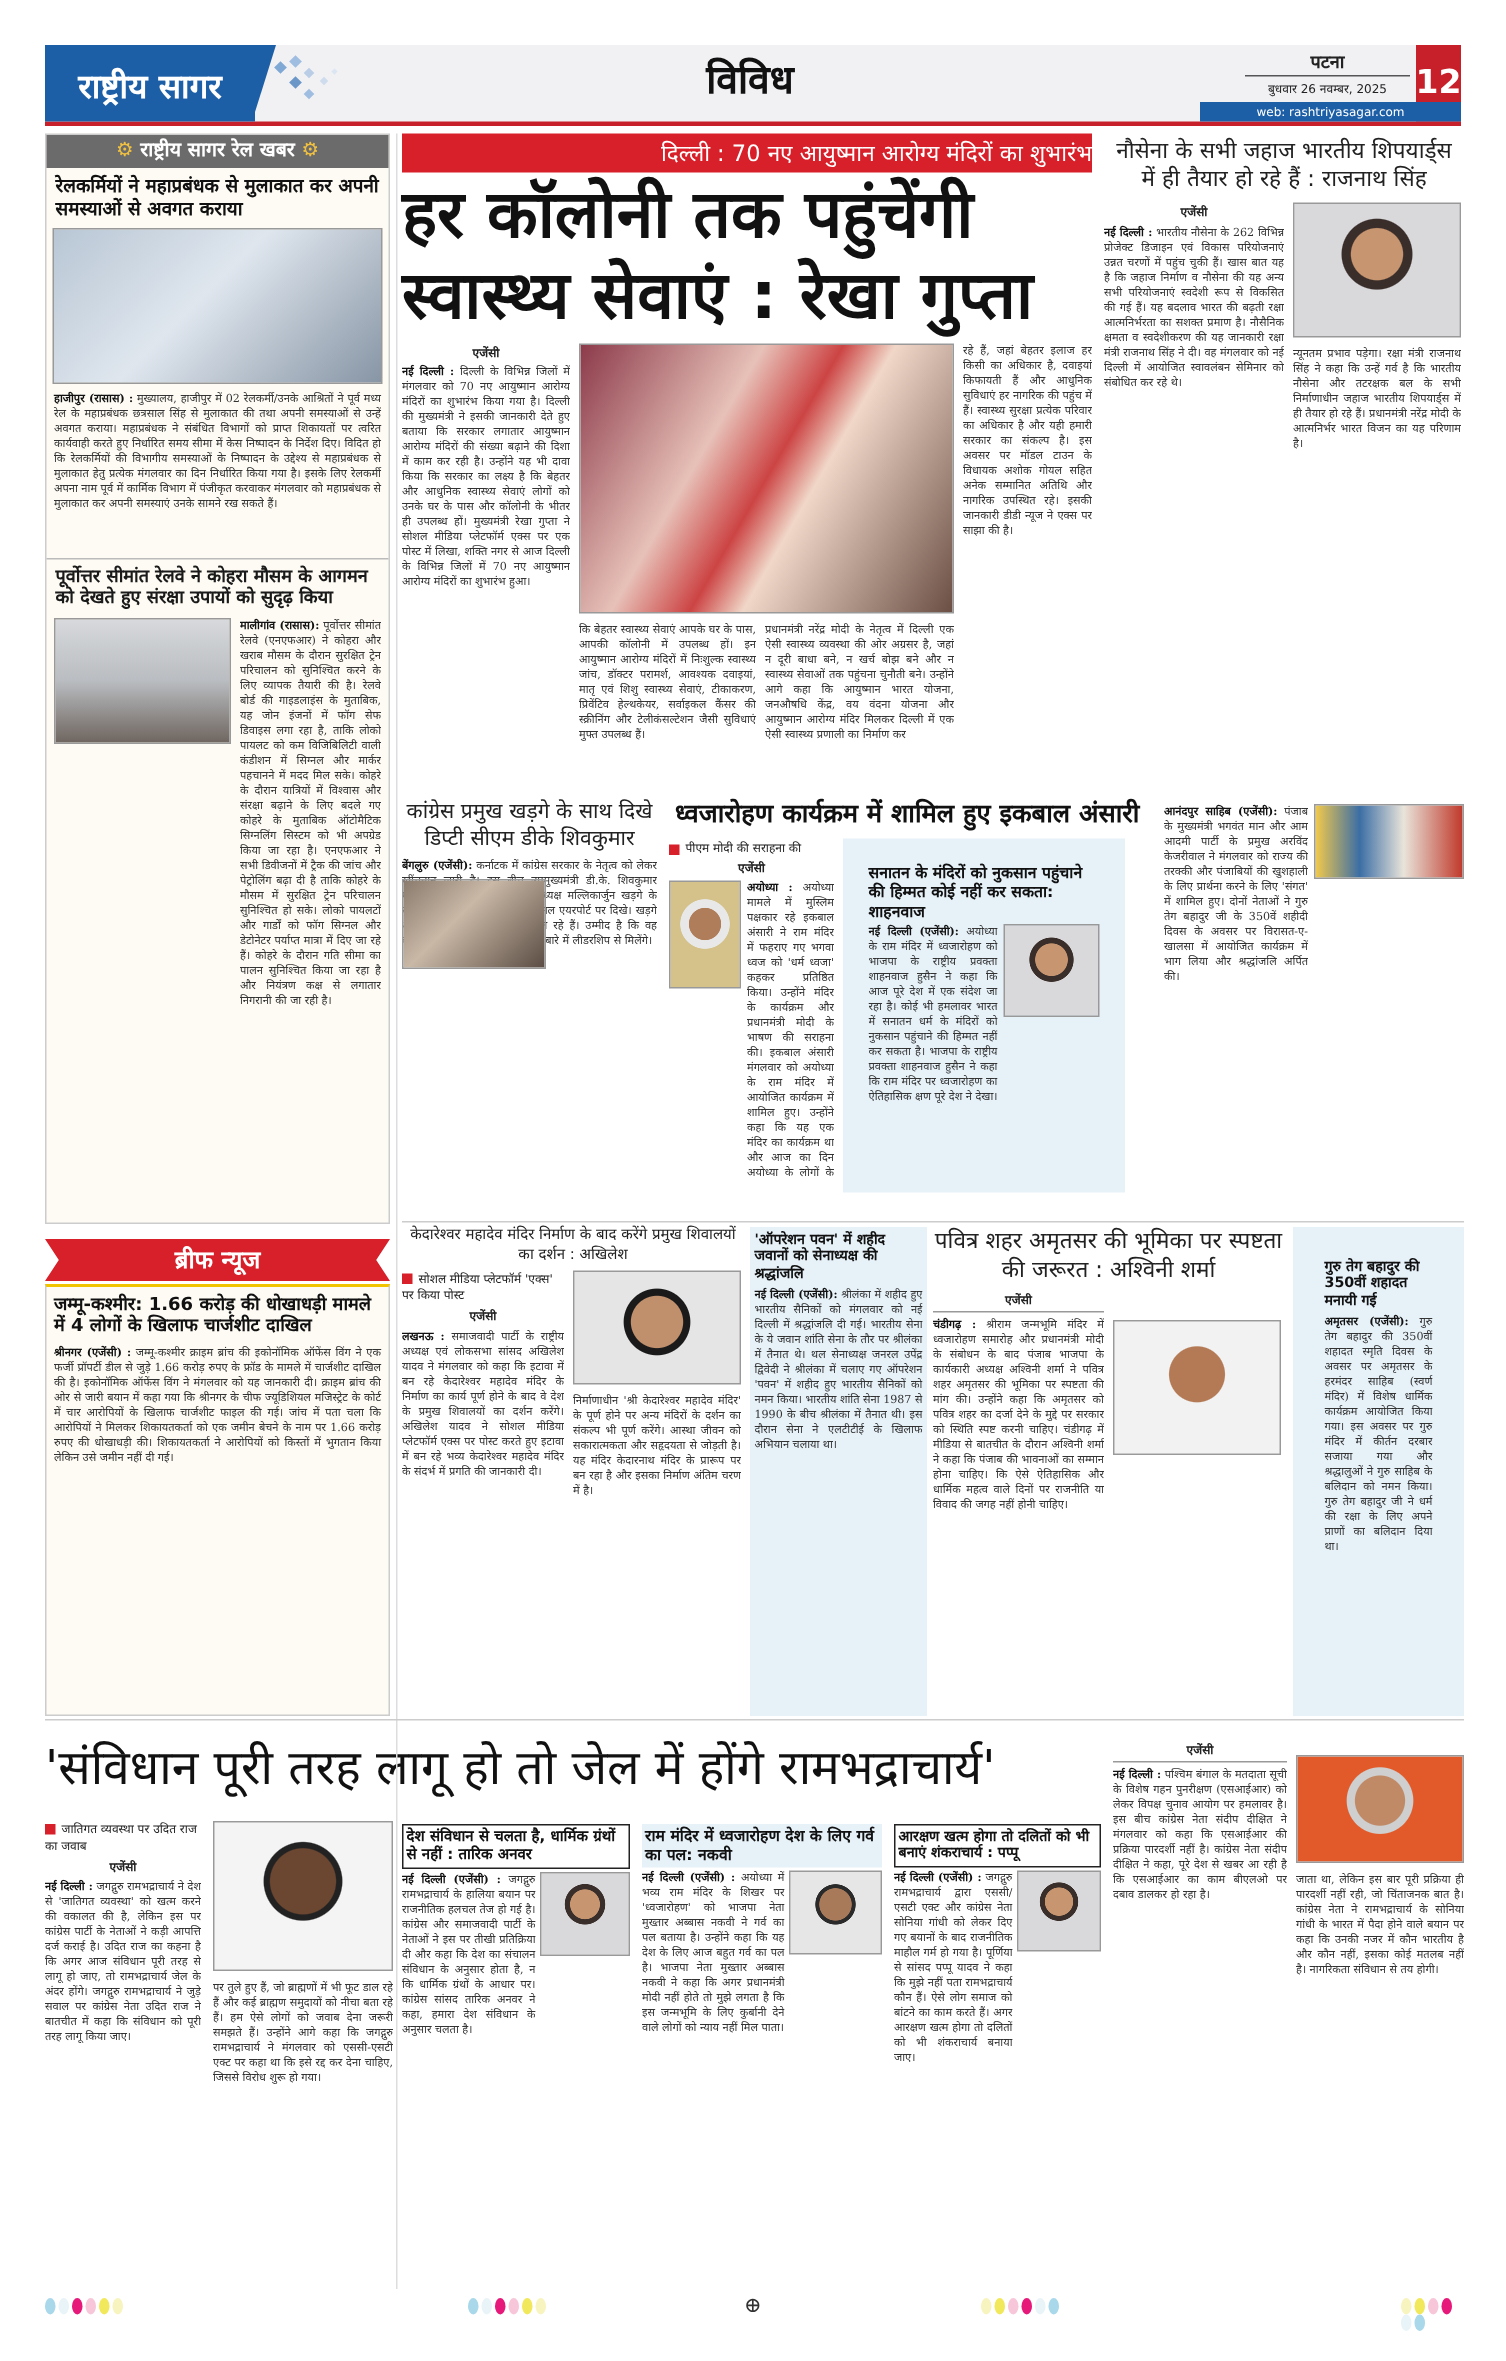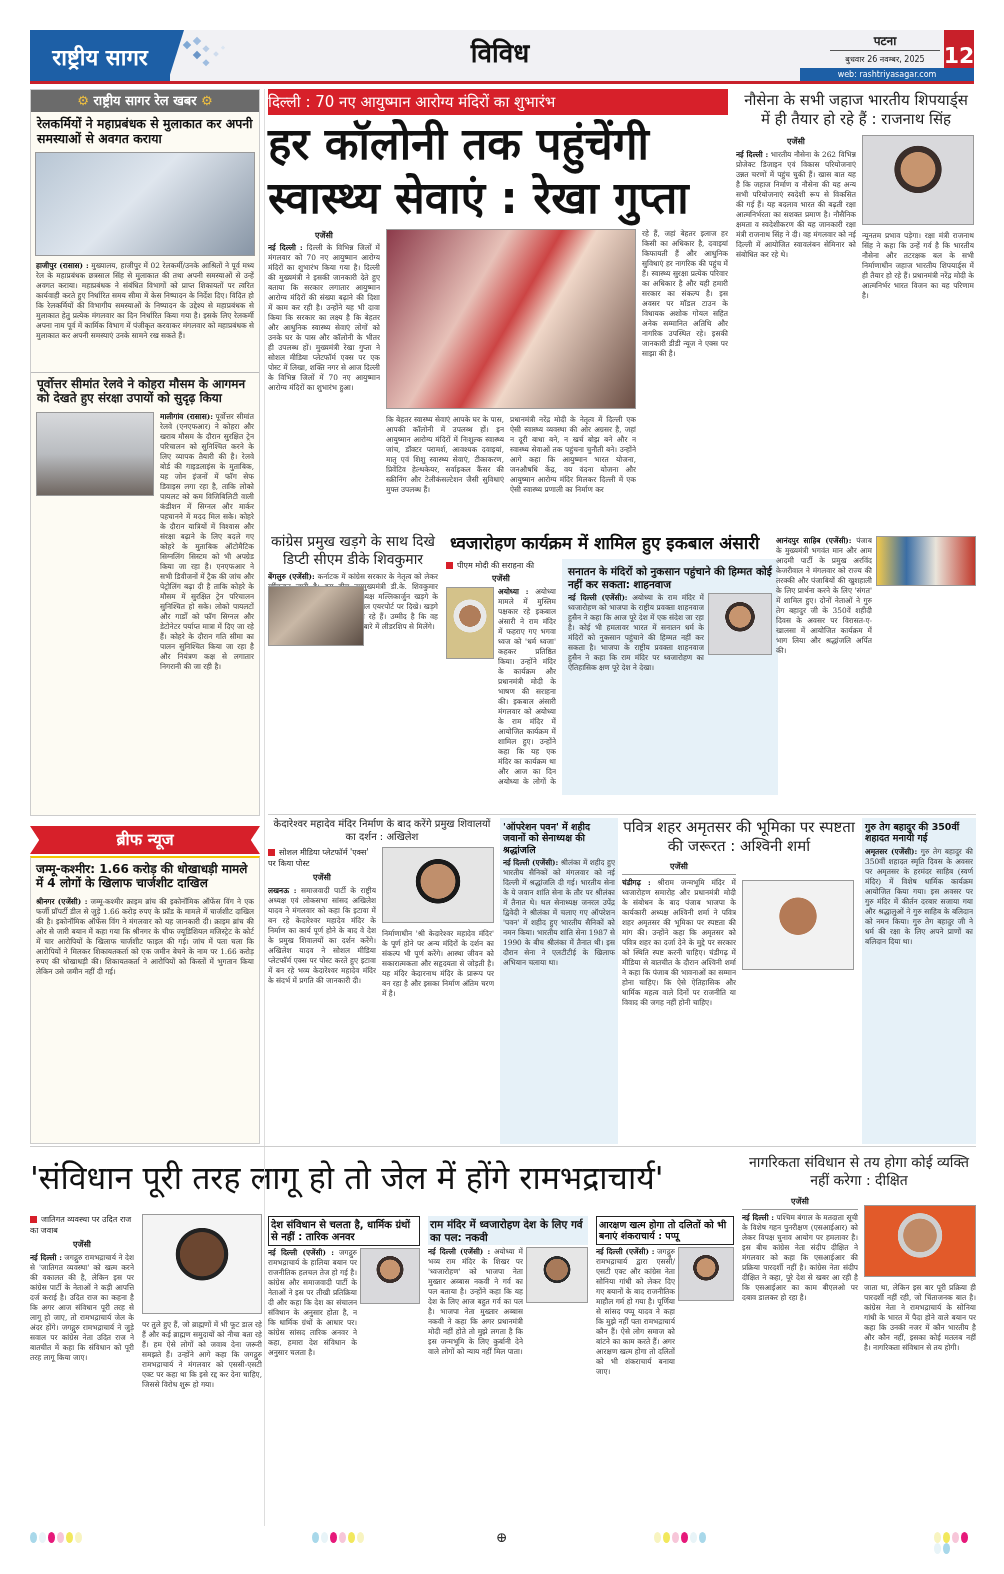--- a/index.html
+++ b/index.html
@@ -17,21 +17,21 @@
 .web{left:770px;top:38px;width:174px;height:13px;background:#1d5fa6;color:#fff;font-family:"DejaVu Sans",sans-serif;font-size:8px;text-align:center;line-height:13px}
 .col-box{border:1px solid #ccc;background:#fdfbf3}
 .rail-banner{background:#6b6b6b;color:#fff;font-family:"DejaVu Sans",sans-serif;font-weight:bold;font-size:13px;text-align:center;height:22px;line-height:22px}
 .hd{font-family:"DejaVu Sans",sans-serif;font-weight:bold;color:#111;text-align:left;line-height:1.2}
 .hd-light{font-family:"DejaVu Sans",sans-serif;color:#222;text-align:center;line-height:1.25}
 .body-text{font-size:7.4px;line-height:10px;color:#333;text-align:justify;overflow:hidden}
 .body-text b{color:#111}
 .photo{background:linear-gradient(135deg,#8a7b6e,#c9b8a6 40%,#5b4d44);border:1px solid #999}
 .photo.blue{background:linear-gradient(135deg,#b8c6d4,#dfe6ee 45%,#8795a5)}
 .photo.portrait{background:radial-gradient(circle at 50% 38%,#c7956f 0 22%,#3a2e2a 23% 30%,#d9d9dc 31%)}
-.red-strip{background:#d7202a;color:#fff;font-family:"DejaVu Sans",sans-serif;font-size:15px;text-align:left;height:26px;line-height:26px}
+.red-strip{background:#d7202a;color:#fff;font-family:"DejaVu Sans",sans-serif;font-size:15px;text-align:right;height:26px;line-height:26px}
 .agency{font-family:"DejaVu Sans",sans-serif;font-size:8px;font-weight:bold;text-align:center;color:#222}
 .bullet-red{display:inline-block;width:7px;height:7px;background:#d7202a;margin-right:4px;vertical-align:middle}
 .brief-banner{background:#d7202a;color:#fff;font-family:"DejaVu Sans",sans-serif;font-weight:bold;font-size:16px;text-align:center;height:28px;line-height:28px;clip-path:polygon(0 0,100% 0,96% 50%,100% 100%,0 100%,4% 50%)}
 .bluebox{background:#e6f1f8}
 .boxed{border:1px solid #222;background:#fff}
 .rule{background:#bbb;height:1px}
 .deco{font-size:0}
 .deco span{display:inline-block;width:7px;height:11px;border-radius:50%;margin-right:2px}
 </style>
 </head>
@@ -142,21 +142,21 @@
   <div style="position:relative;margin-top:6px;height:246px;">
     <div class="abs" style="left:0;top:0;width:110px;">
       <div style="font-family:'DejaVu Sans',sans-serif;font-size:8px;"><span class="bullet-red"></span><span>पीएम मोदी की सराहना की</span></div>
       <div class="agency" style="margin:2px 0 4px">एजेंसी</div>
       <div class="photo portrait" style="width:48px;height:72px;float:left;margin-right:4px;background:radial-gradient(circle at 50% 40%,#b07d5a 0 22%,#e8e8e8 23% 34%,#d4c28a 35%);"></div>
       <div class="body-text" style="height:200px;">
         <b>अयोध्या :</b>
         <span>अयोध्या मामले में मुस्लिम पक्षकार रहे इकबाल अंसारी ने राम मंदिर में फहराए गए भगवा ध्वज को 'धर्म ध्वजा' कहकर प्रतिष्ठित किया। उन्होंने मंदिर के कार्यक्रम और प्रधानमंत्री मोदी के भाषण की सराहना की। इकबाल अंसारी मंगलवार को अयोध्या के राम मंदिर में आयोजित कार्यक्रम में शामिल हुए। उन्होंने कहा कि यह एक मंदिर का कार्यक्रम था और आज का दिन अयोध्या के लोगों के साथ-साथ पूरे देश के लिए एक शुभ दिन था।</span>
       </div>
     </div>
-    <div class="abs bluebox" style="left:116px;top:0;width:216px;height:236px;padding:6px;">
+    <div class="abs bluebox" style="left:116px;top:0;width:188px;height:236px;padding:17px;">
       <div class="hd" style="font-size:10.5px;">सनातन के मंदिरों को नुकसान पहुंचाने की हिम्मत कोई नहीं कर सकता: शाहनवाज</div>
       <div style="position:relative;margin-top:2px;">
         <div class="photo portrait" style="float:right;width:64px;height:62px;margin-left:4px;"></div>
         <div class="body-text" style="height:200px;">
           <b>नई दिल्ली (एजेंसी):</b>
           <span>अयोध्या के राम मंदिर में ध्वजारोहण को भाजपा के राष्ट्रीय प्रवक्ता शाहनवाज हुसैन ने कहा कि आज पूरे देश में एक संदेश जा रहा है। कोई भी हमलावर भारत में सनातन धर्म के मंदिरों को नुकसान पहुंचाने की हिम्मत नहीं कर सकता है। भाजपा के राष्ट्रीय प्रवक्ता शाहनवाज हुसैन ने कहा कि राम मंदिर पर ध्वजारोहण का ऐतिहासिक क्षण पूरे देश ने देखा।</span>
         </div>
       </div>
     </div>
   </div>
@@ -203,21 +203,21 @@
       <div class="agency" style="margin-bottom:3px;border-bottom:1px solid #999;padding-bottom:3px">एजेंसी</div>
       <div class="body-text" style="height:256px;">
         <b>चंडीगढ़ :</b>
         <span>श्रीराम जन्मभूमि मंदिर में ध्वजारोहण समारोह और प्रधानमंत्री मोदी के संबोधन के बाद पंजाब भाजपा के कार्यकारी अध्यक्ष अश्विनी शर्मा ने पवित्र शहर अमृतसर की भूमिका पर स्पष्टता की मांग की। उन्होंने कहा कि अमृतसर को पवित्र शहर का दर्जा देने के मुद्दे पर सरकार को स्थिति स्पष्ट करनी चाहिए। चंडीगढ़ में मीडिया से बातचीत के दौरान अश्विनी शर्मा ने कहा कि पंजाब की भावनाओं का सम्मान होना चाहिए। कि ऐसे ऐतिहासिक और धार्मिक महत्व वाले दिनों पर राजनीति या विवाद की जगह नहीं होनी चाहिए।</span>
       </div>
     </div>
     <div class="abs photo portrait" style="left:120px;top:20px;width:112px;height:90px;background:radial-gradient(circle at 50% 40%,#b47a56 0 24%,#f2f2f2 25%);"></div>
   </div>
 </div>
 
-<div class="abs bluebox" style="left:862px;top:818px;width:114px;height:326px;padding:3px;">
+<div class="abs bluebox" style="left:862px;top:818px;width:114px;height:326px;padding:21px;">
   <div class="hd" style="font-size:9.5px;">गुरु तेग बहादुर की 350वीं शहादत मनायी गई</div>
   <div class="body-text" style="margin-top:3px;height:290px;">
     <b>अमृतसर (एजेंसी):</b>
     <span>गुरु तेग बहादुर की 350वीं शहादत स्मृति दिवस के अवसर पर अमृतसर के हरमंदर साहिब (स्वर्ण मंदिर) में विशेष धार्मिक कार्यक्रम आयोजित किया गया। इस अवसर पर गुरु मंदिर में कीर्तन दरबार सजाया गया और श्रद्धालुओं ने गुरु साहिब के बलिदान को नमन किया। गुरु तेग बहादुर जी ने धर्म की रक्षा के लिए अपने प्राणों का बलिदान दिया था।</span>
   </div>
 </div>
 
 <div class="abs hd" style="left:30px;top:1150px;width:706px;font-size:32px;line-height:56px;text-align:left;font-weight:normal;">'संविधान पूरी तरह लागू हो तो जेल में होंगे रामभद्राचार्य'</div>
 
 <div class="abs" style="left:30px;top:1214px;width:232px;height:312px;">
@@ -258,21 +258,20 @@
   <div style="position:relative;margin-top:2px;">
     <div class="photo portrait" style="float:right;width:56px;height:54px;margin-left:3px;"></div>
     <div class="body-text" style="height:276px;">
       <b>नई दिल्ली (एजेंसी) :</b>
       <span>जगद्गुरु रामभद्राचार्य द्वारा एससी/एसटी एक्ट और कांग्रेस नेता सोनिया गांधी को लेकर दिए गए बयानों के बाद राजनीतिक माहौल गर्म हो गया है। पूर्णिया से सांसद पप्पू यादव ने कहा कि मुझे नहीं पता रामभद्राचार्य कौन हैं। ऐसे लोग समाज को बांटने का काम करते हैं। अगर आरक्षण खत्म होगा तो दलितों को भी शंकराचार्य बनाया जाए।</span>
     </div>
   </div>
 </div>
 
 <div class="abs" style="left:742px;top:1154px;width:234px;height:372px;">
-  <div class="hd-light" style="font-size:14px;">नागरिकता संविधान से तय होगा कोई व्यक्ति नहीं करेगा : दीक्षित</div>
   <div style="position:relative;margin-top:6px;height:324px;">
     <div class="abs" style="left:0;top:0;width:116px;">
       <div class="agency" style="border-bottom:1px solid #999;padding-bottom:3px;margin-bottom:3px">एजेंसी</div>
       <div class="body-text" style="height:300px;">
         <b>नई दिल्ली :</b>
         <span>पश्चिम बंगाल के मतदाता सूची के विशेष गहन पुनरीक्षण (एसआईआर) को लेकर विपक्ष चुनाव आयोग पर हमलावर है। इस बीच कांग्रेस नेता संदीप दीक्षित ने मंगलवार को कहा कि एसआईआर की प्रक्रिया पारदर्शी नहीं है। कांग्रेस नेता संदीप दीक्षित ने कहा, पूरे देश से खबर आ रही है कि एसआईआर का काम बीएलओ पर दबाव डालकर हो रहा है।</span>
       </div>
     </div>
     <div class="abs photo portrait" style="left:122px;top:10px;width:112px;height:72px;background:radial-gradient(circle at 50% 42%,#c08a66 0 24%,#cfcfcf 25% 32%,#e25a2a 33%);"></div>
     <div class="abs body-text" style="left:122px;top:88px;width:112px;height:236px;">जाता था, लेकिन इस बार पूरी प्रक्रिया ही पारदर्शी नहीं रही, जो चिंताजनक बात है। कांग्रेस नेता ने रामभद्राचार्य के सोनिया गांधी के भारत में पैदा होने वाले बयान पर कहा कि उनकी नजर में कौन भारतीय है और कौन नहीं, इसका कोई मतलब नहीं है। नागरिकता संविधान से तय होगी।</div>

